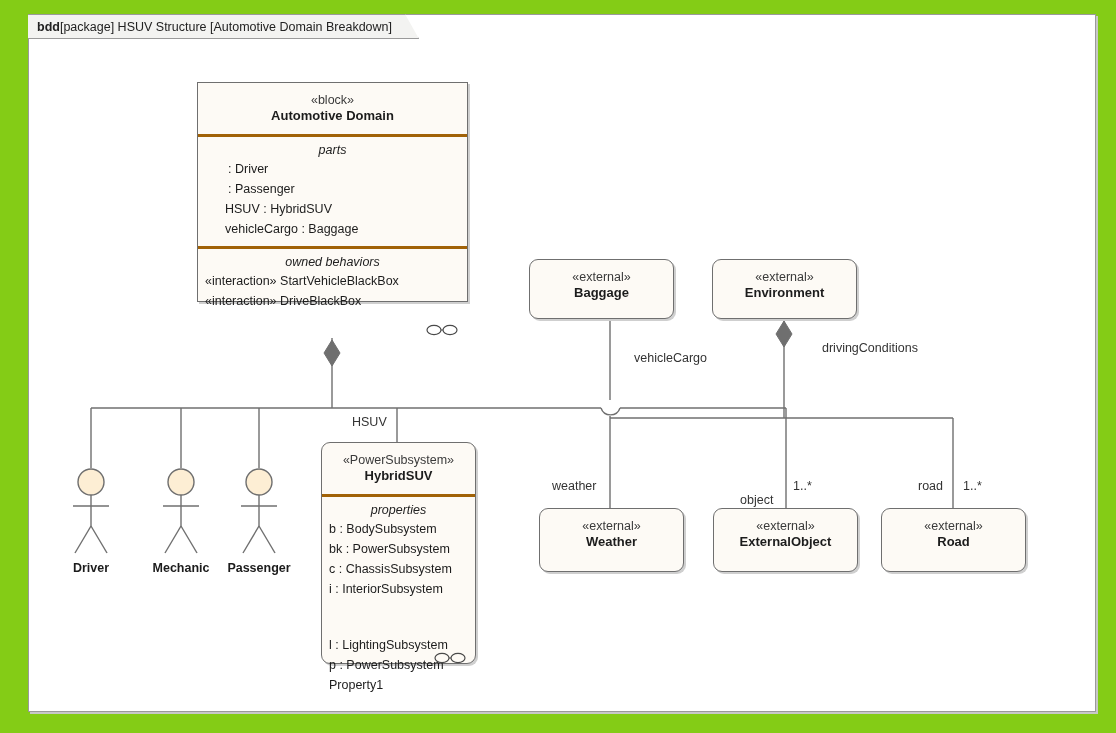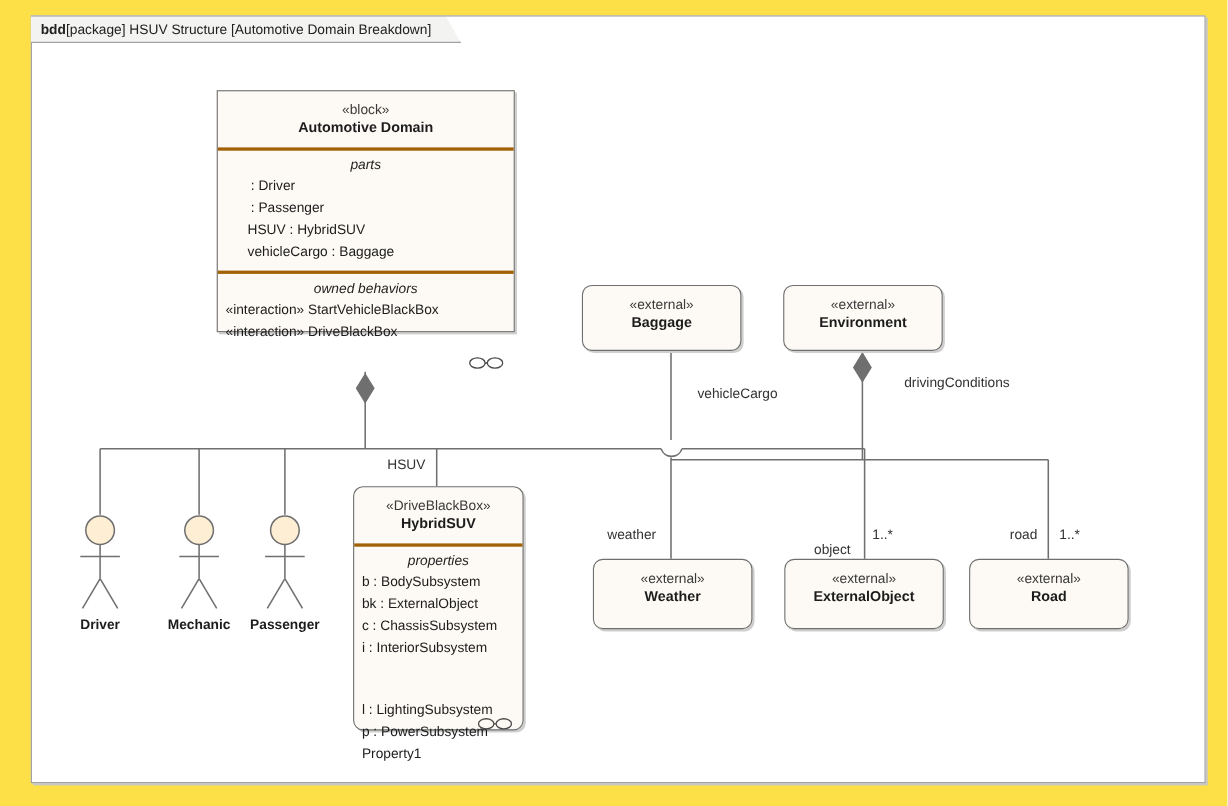--- a/index.html
+++ b/index.html
@@ -14,21 +14,21 @@
     height: 733px;
     overflow: hidden;
     position: relative;
   }
 
   #canvas {
     position: absolute;
     left: 0; top: 0;
     width: 1116px;
     height: 733px;
-    background: #fde047;
+    background: #84cc16;
   }
 
   
   .diagram-frame {
     position: absolute;
     left: 28px;
     top: 14px;
     width: 1068px;
     height: 698px;
     border: 1px solid #9a9a9a;
@@ -215,27 +215,27 @@
       <svg class="behavior-icon" viewBox="0 0 32 12">
         <ellipse cx="8" cy="6" rx="7" ry="4.6" fill="none" stroke="#4a4a4a" stroke-width="1.2"></ellipse>
         <ellipse cx="24" cy="6" rx="7" ry="4.6" fill="none" stroke="#4a4a4a" stroke-width="1.2"></ellipse>
         <line x1="15" y1="6" x2="17" y2="6" stroke="#4a4a4a" stroke-width="1.2"></line>
       </svg>
     </div>
   </div>
 
   <div class="block rounded" style="left:321px; top:442px; width:155px; height:222px;">
     <div class="block-header">
-      <span class="stereo">«DriveBlackBox»</span>
+      <span class="stereo">«PowerSubsystem»</span>
       <span class="block-name">HybridSUV</span>
     </div>
     <div class="compartment" style="height:160px;">
       <div class="compartment-title">properties</div>
       <div class="feature" style="padding-left:7px;">b : BodySubsystem</div>
-      <div class="feature" style="padding-left:7px;">bk : ExternalObject</div>
+      <div class="feature" style="padding-left:7px;">bk : PowerSubsystem</div>
       <div class="feature" style="padding-left:7px;">c : ChassisSubsystem</div>
       <div class="feature" style="padding-left:7px;">i : InteriorSubsystem</div>
       <div class="feature" style="padding-left:7px;margin-top:36px;">l : LightingSubsystem</div>
       <div class="feature" style="padding-left:7px;">p : PowerSubsystem</div>
       <div class="feature" style="padding-left:7px;">Property1</div>
       <svg class="behavior-icon" viewBox="0 0 32 12">
         <ellipse cx="8" cy="6" rx="7" ry="4.6" fill="none" stroke="#4a4a4a" stroke-width="1.2"></ellipse>
         <ellipse cx="24" cy="6" rx="7" ry="4.6" fill="none" stroke="#4a4a4a" stroke-width="1.2"></ellipse>
         <line x1="15" y1="6" x2="17" y2="6" stroke="#4a4a4a" stroke-width="1.2"></line>
       </svg>

